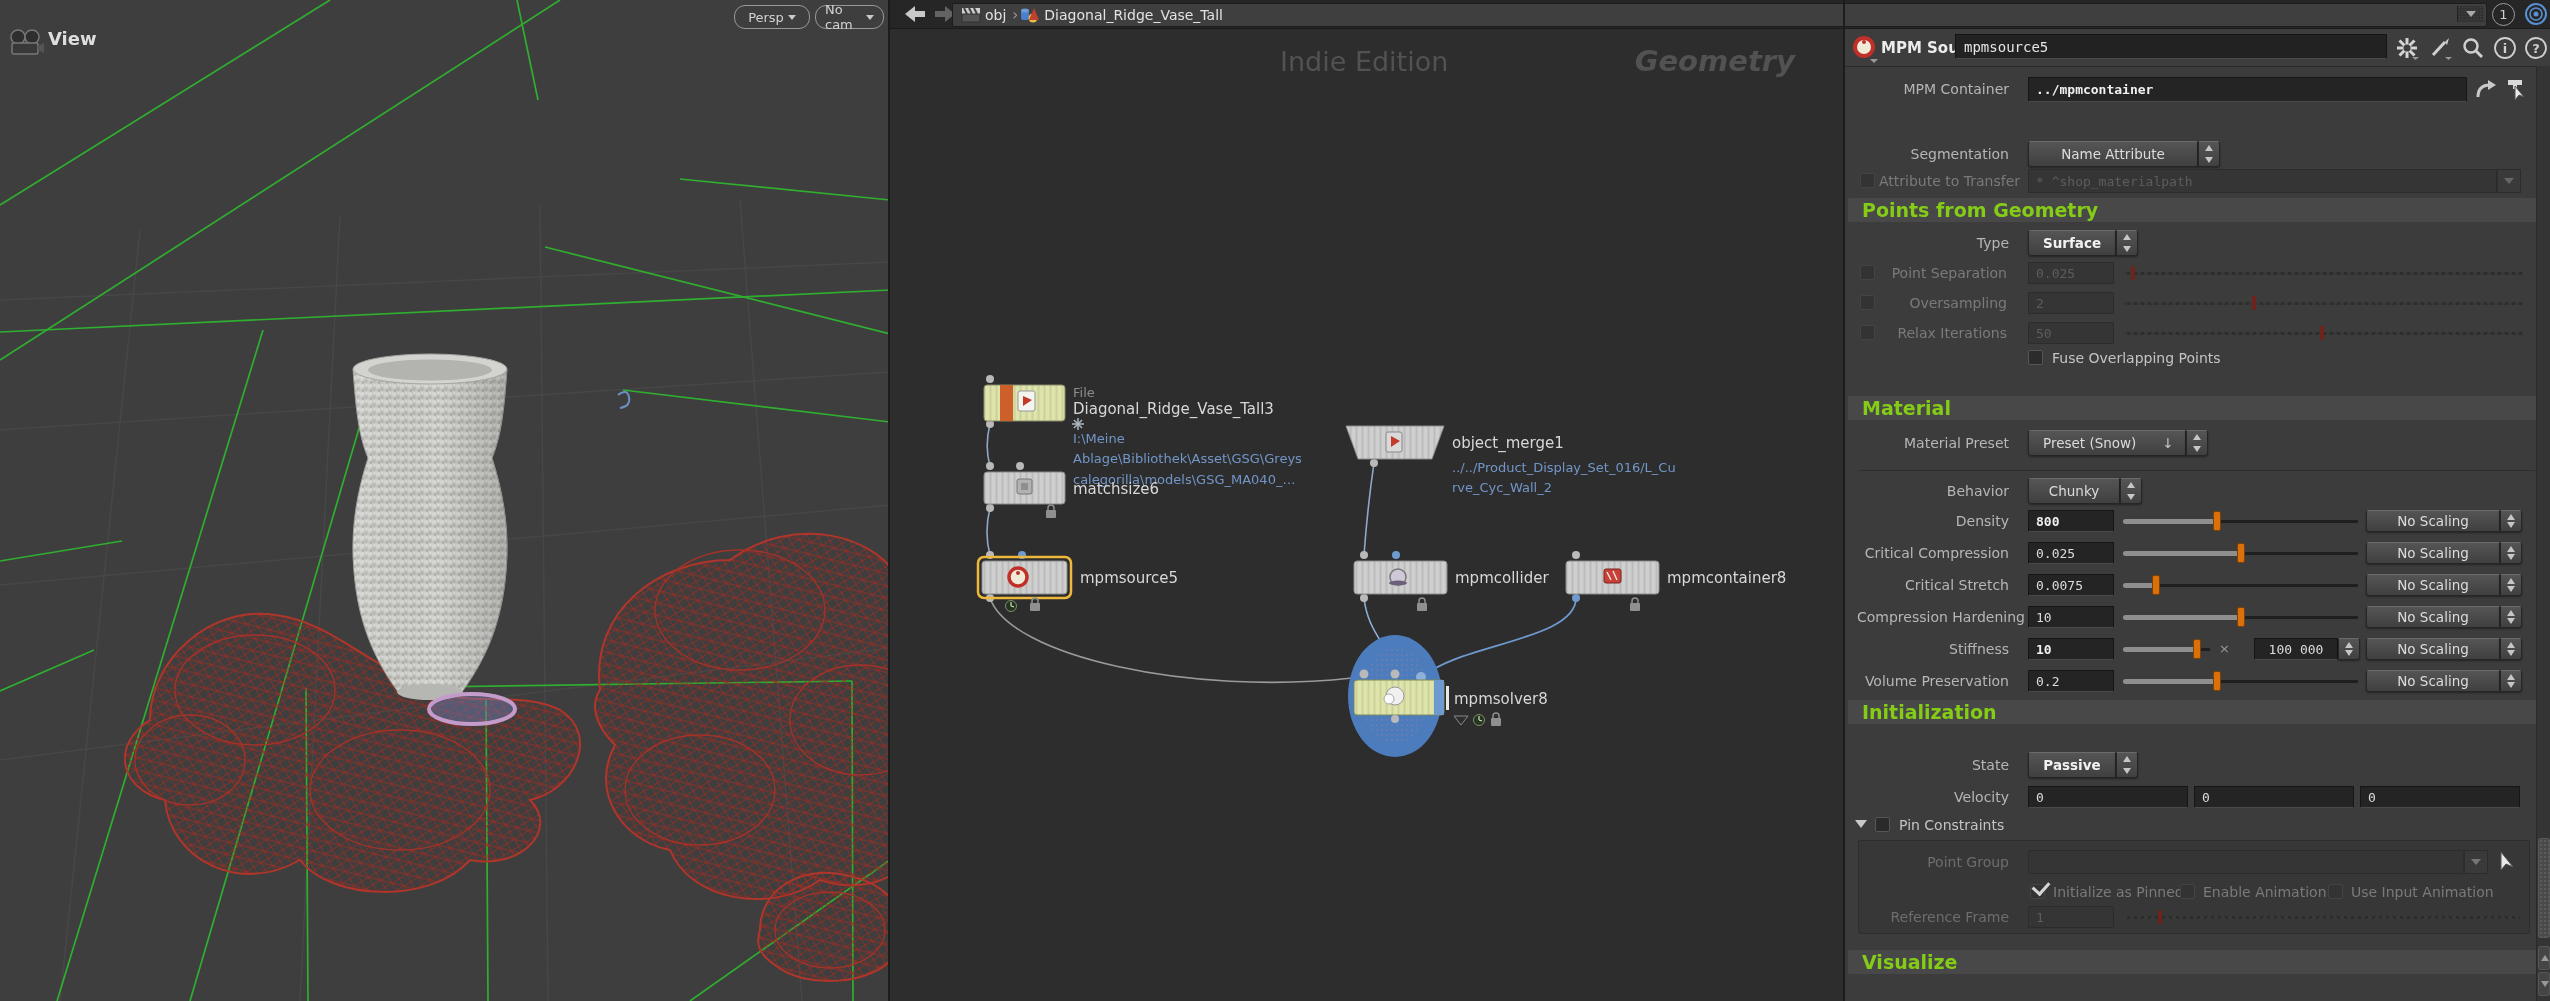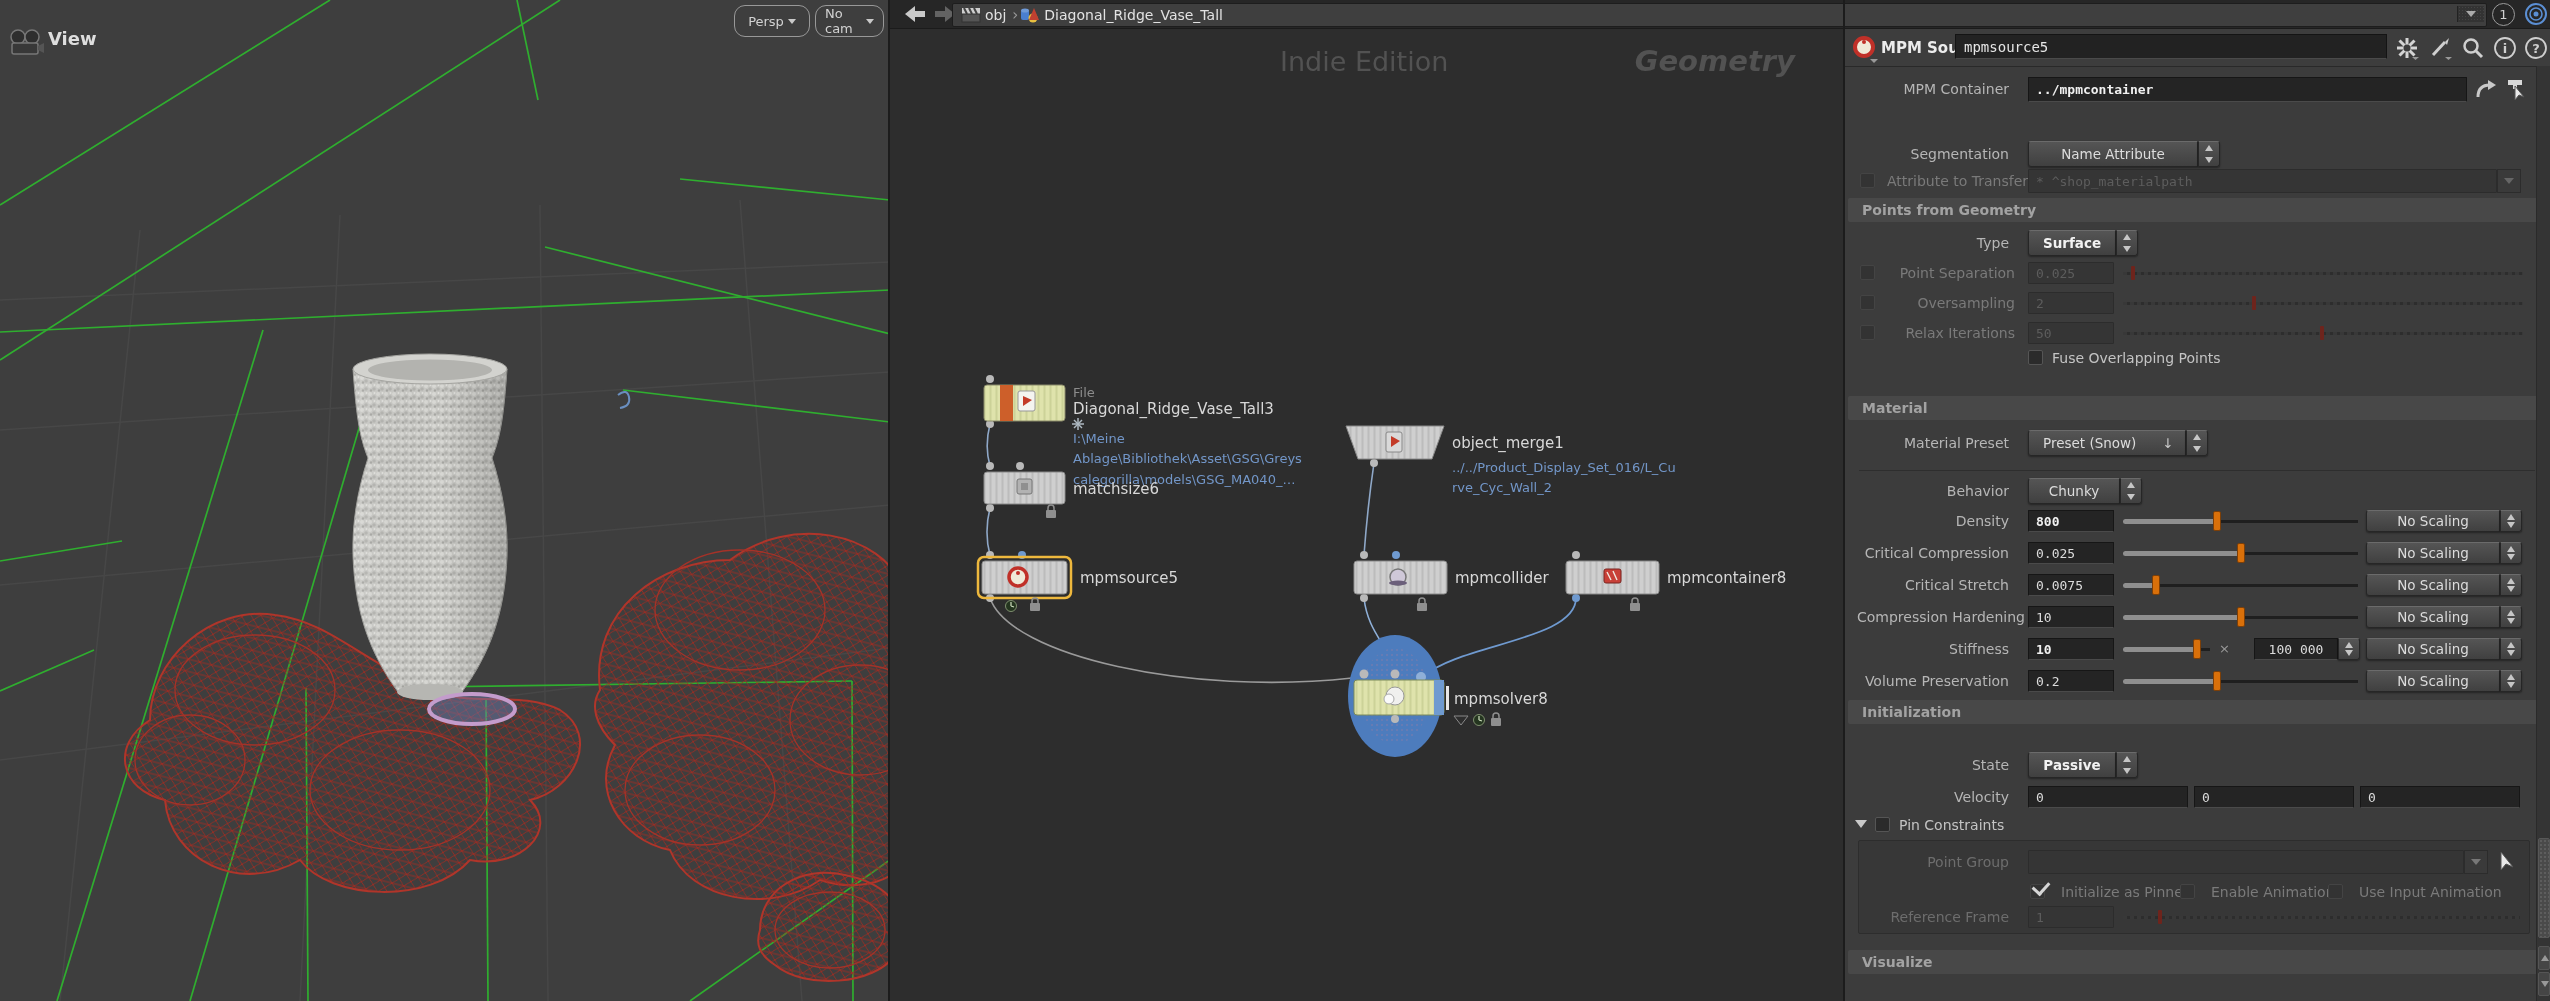--- a/index.html
+++ b/index.html
@@ -13,21 +13,21 @@
   
   #topbar{position:absolute;left:890px;top:0;width:1660px;height:28px;background:#262626;border-bottom:1px solid #1b1b1b;z-index:30;}
   #pathbar{position:absolute;left:62px;top:3px;width:1533px;height:22px;background:#3f3f3f;border:1px solid #1d1d1d;border-radius:2px;display:flex;align-items:center;}
   .navarrow{position:absolute;top:3px;width:26px;height:22px;display:flex;align-items:center;justify-content:center;}
   .crumb-txt{color:#e2e2e2;font-size:14px;margin:0 4px;white-space:nowrap;}
   .crumb-sep{color:#9a9a9a;font-size:15px;margin:0 2px;}
   #hist-btn{position:absolute;right:2px;top:2px;width:26px;height:16px;background:#333 radial-gradient(#444 1px,transparent 1px);background-size:3px 3px;border-left:1px solid #222;display:flex;align-items:center;justify-content:center;}
   .tri-dn{width:0;height:0;border-left:5px solid transparent;border-right:5px solid transparent;border-top:6px solid #aaa;}
   #page-circ{position:absolute;left:1602px;top:3px;width:21px;height:21px;border:1.5px solid #9a9a9a;border-radius:50%;color:#cfcfcf;font-size:13px;text-align:center;line-height:21px;}
   
-  .pill{position:absolute;top:5px;height:32px;border:1.5px solid #989898;border-radius:11px;color:#d2d2d2;font-size:13px;display:flex;align-items:center;justify-content:center;gap:4px;background:rgba(62,62,62,.5);padding:0 9px;box-sizing:border-box;}
+  .pill{position:absolute;top:5px;height:24px;border:1.5px solid #989898;border-radius:11px;color:#d2d2d2;font-size:13px;display:flex;align-items:center;justify-content:center;gap:4px;background:rgba(62,62,62,.5);padding:0 9px;box-sizing:border-box;}
   .pill .tri-dn{border-left-width:4px;border-right-width:4px;border-top-width:5px;border-top-color:#c9c9c9;}
   #vp-label{position:absolute;left:48px;top:28px;color:#dedede;font-size:18px;font-weight:bold;}
   
   .watermark{position:absolute;color:#525252;z-index:5;}
   
   #phead{position:absolute;left:0;top:28px;width:705px;height:38px;background:#3d3d3d;border-bottom:1px solid #292929;}
   #pname-field{position:absolute;left:110px;top:6px;width:432px;height:25px;background:#222;border:1px solid #141414;border-bottom-color:#4a4a4a;color:#e6e6e6;font-family:"DejaVu Sans Mono",monospace;font-size:14px;line-height:25px;padding-left:8px;box-sizing:border-box;}
   .hicon{position:absolute;top:8px;width:24px;height:24px;}
   .prow{position:absolute;left:0;width:705px;}
   .lbl{position:absolute;left:12px;width:152px;text-align:right;color:#b6b6b6;font-size:14px;white-space:nowrap;}
@@ -38,22 +38,22 @@
   .dd{position:absolute;background:linear-gradient(#555,#404040);border:1px solid #262626;border-top-color:#6b6b6b;border-radius:3px 0 0 3px;color:#dcdcdc;font-size:13.5px;display:flex;align-items:center;justify-content:center;box-sizing:border-box;box-shadow:0 1px 2px rgba(0,0,0,.4);}
   .dd.b{font-weight:bold;color:#f2f2f2;}
   .spin{position:absolute;background:linear-gradient(#555,#404040);border:1px solid #262626;border-top-color:#6b6b6b;border-radius:0 3px 3px 0;width:22px;box-sizing:border-box;box-shadow:0 1px 2px rgba(0,0,0,.4);}
   .spin::before{content:"";position:absolute;left:6px;top:3px;border-left:4px solid transparent;border-right:4px solid transparent;border-bottom:6px solid #c6c6c6;}
   .spin::after{content:"";position:absolute;left:6px;bottom:3px;border-left:4px solid transparent;border-right:4px solid transparent;border-top:6px solid #c6c6c6;}
   .cb{position:absolute;width:15px;height:15px;background:#2b2b2b;border:1px solid #555;border-radius:2px;box-sizing:border-box;}
   .cb.dis{border-color:#444;background:#333;}
   .cb.checked::after{content:"";position:absolute;left:2px;top:2px;width:10px;height:5px;border-left:2.5px solid #cfcfcf;border-bottom:2.5px solid #cfcfcf;transform:rotate(-48deg);}
   .cb.bigcheck::after{content:"";position:absolute;left:2px;top:-4px;width:13px;height:8px;border-left:3px solid #d6d6d6;border-bottom:3px solid #d6d6d6;transform:rotate(-48deg);}
   .cblab{position:absolute;color:#c4c4c4;font-size:14px;white-space:nowrap;}
-  .cblab.dis{color:#7a7a7a;margin-left:8px;}
-  .sec{position:absolute;left:3px;width:699px;height:24px;background:#484848;border-radius:2px;color:#a3a3a3;font-weight:bold;font-size:14px;line-height:24px;padding-left:14px;box-sizing:border-box;}
+  .cblab.dis{color:#7a7a7a;}
+  .sec{position:absolute;left:3px;width:699px;height:24px;background:#484848;border-radius:2px;color:#84cc16;font-weight:bold;font-size:19px;line-height:24px;padding-left:14px;box-sizing:border-box;}
   .sl-l{position:absolute;height:5px;background:#8f8f8f;border-radius:3px;}
   .sl-r{position:absolute;height:3px;background:#1f1f1f;}
   .sl-h{position:absolute;width:8px;height:20px;background:#d9700a;border:1px solid #7c3f08;border-radius:2px;box-sizing:border-box;}
   .sl-dis{position:absolute;height:3px;background:repeating-linear-gradient(90deg,#383838 0 4px,#2d2d2d 4px 7px);}
   .sl-tick{position:absolute;width:4px;height:14px;background:#6e241c;border-radius:1px;}
   #pinbox{position:absolute;left:13px;top:840px;width:670px;height:92px;background:#373737;border:1px solid #2d2d2d;border-radius:2px;}
   .tri-exp{position:absolute;width:0;height:0;border-left:6px solid transparent;border-right:6px solid transparent;border-top:8px solid #c9c9c9;}
   #pscroll{position:absolute;left:691px;top:66px;width:14px;height:935px;background:#343434;border-left:1px solid #2a2a2a;box-sizing:border-box;}
   #pscroll-thumb{position:absolute;left:1px;top:772px;width:12px;height:100px;background:#4a4a4a;border:1px solid #575757;border-radius:2px;background-image:radial-gradient(#5d5d5d 1px,transparent 1px);background-size:4px 4px;box-sizing:border-box;}
   .sbtn{position:absolute;left:1px;width:12px;height:24px;background:#454545;border:1px solid #555;border-radius:2px;box-sizing:border-box;}

